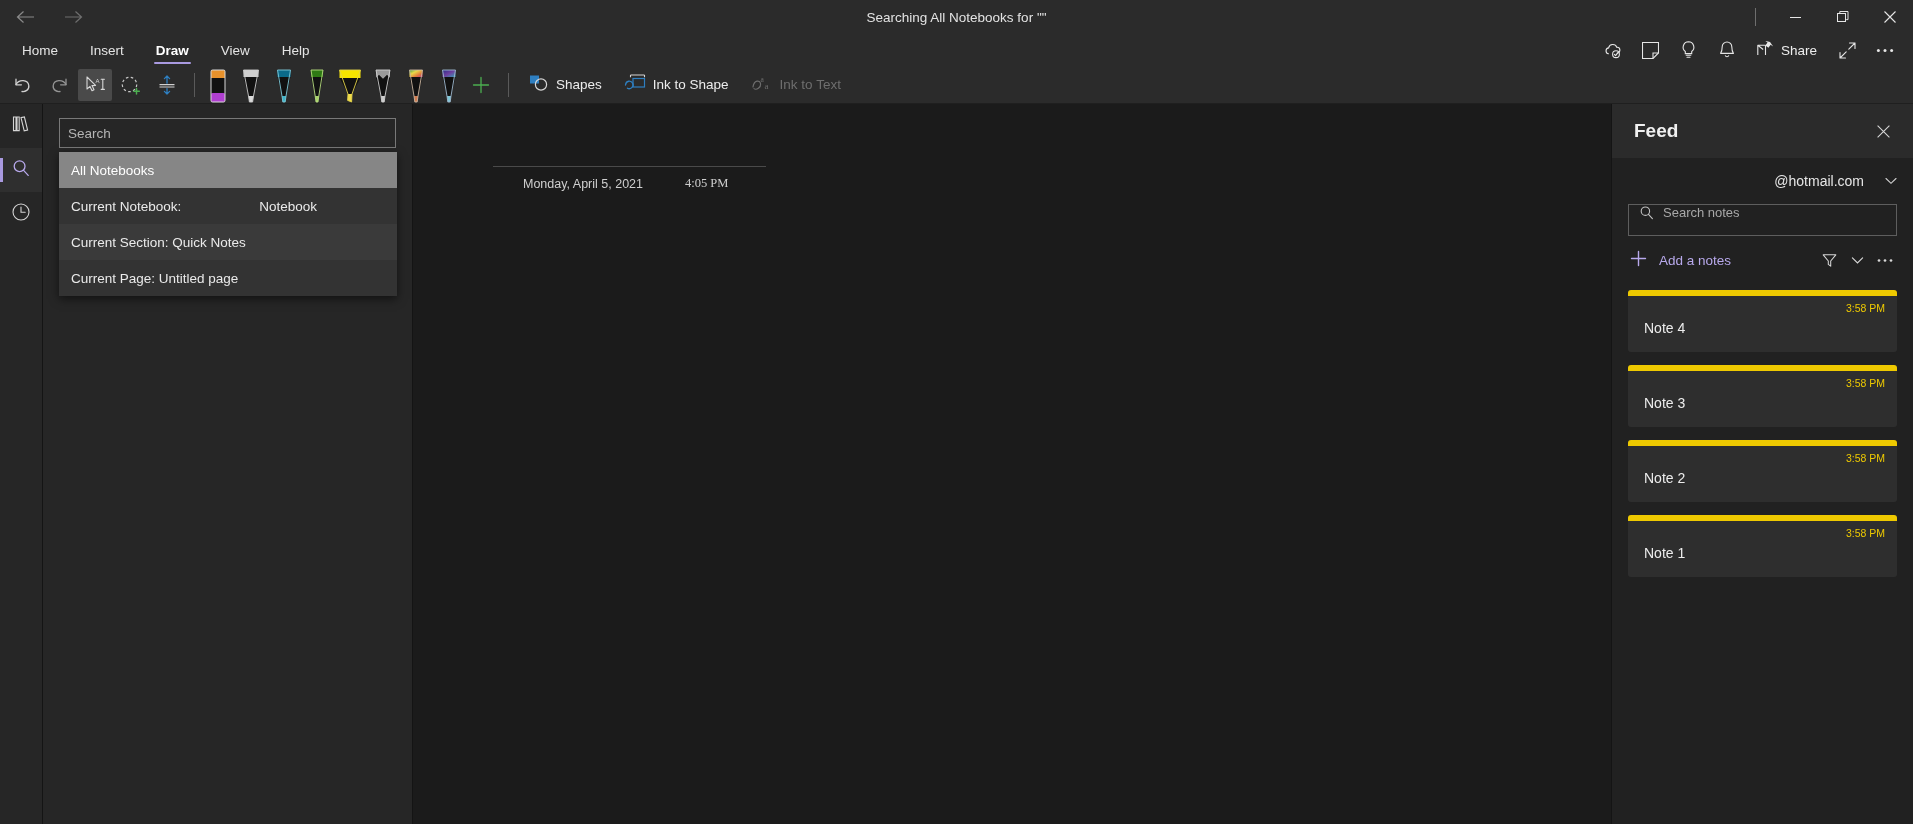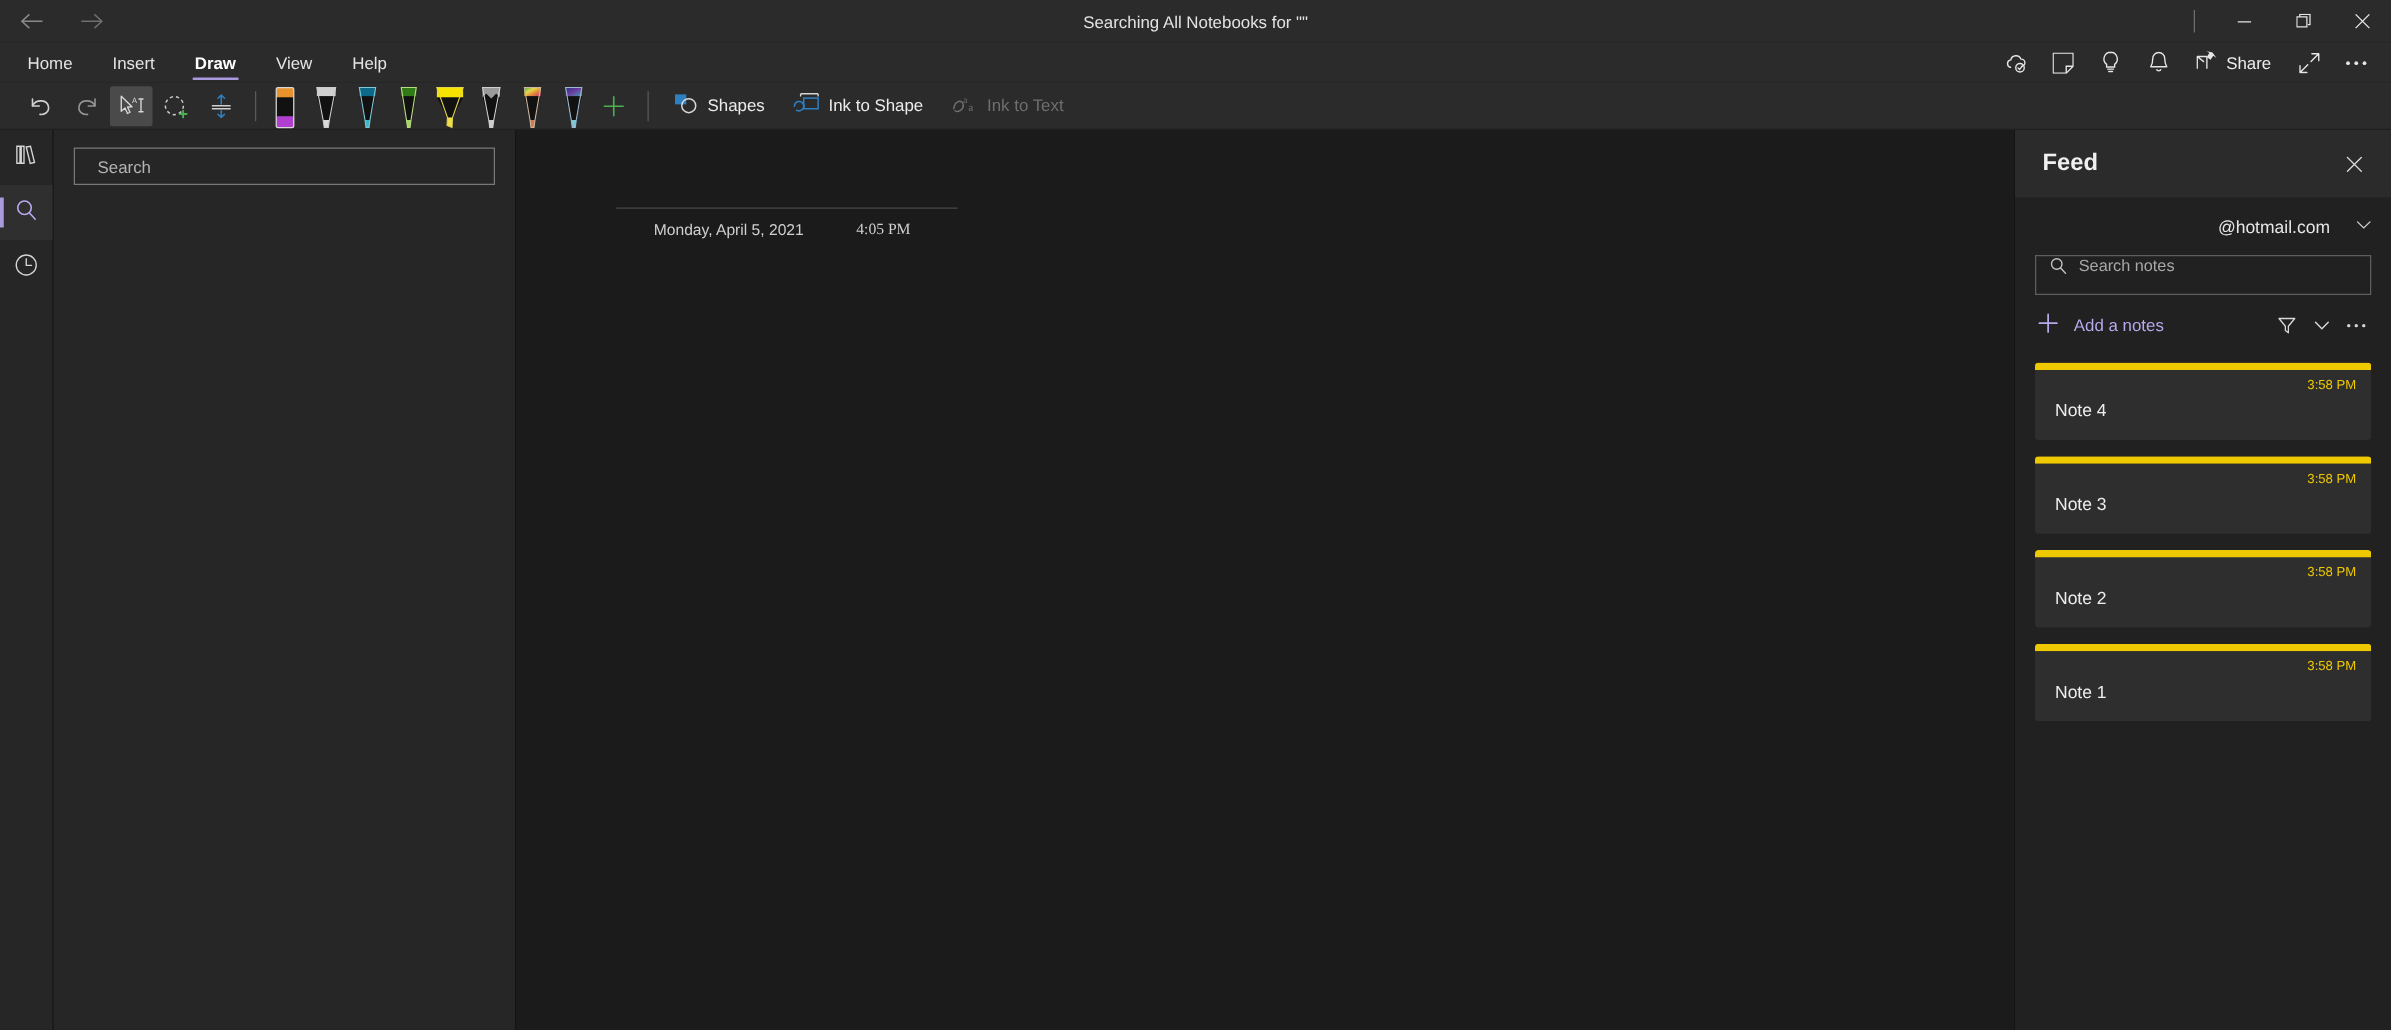--- a/index.html
+++ b/index.html
@@ -61,21 +61,21 @@
     color: #e6e6e6; cursor: pointer; border-radius: 2px;
   }
   .share-btn {
     display: flex; align-items: center; gap: 6px; padding: 0 10px; height: 28px;
     font-size: 13.5px; color: #ededed; cursor: pointer; border-radius: 2px;
   }
 
   
   .toolbar {
     height: 38px; min-height: 38px; background: #2b2b2b;
-    display: flex; align-items: center; padding-left: 16px; gap: 2px;
+    display: flex; align-items: center; padding-left: 6px; gap: 2px;
     border-bottom: 1px solid #1f1f1f;
   }
   .tb-btn {
     width: 34px; height: 32px; display: flex; align-items: center; justify-content: center;
     cursor: pointer; border-radius: 2px; color: #d8d8d8;
   }
   .tb-btn.active { background: #4a4a4a; }
   .tb-sep { width: 1px; height: 24px; background: #5a5a5a; margin: 0 8px; }
   .pen-strip { display: flex; align-items: flex-end; gap: 7px; height: 38px; padding-bottom: 0; }
   .pen {
@@ -111,21 +111,21 @@
   
   .search-panel {
     width: 370px; min-width: 370px; background: #262626;
     border-right: 1px solid #141414;
     padding: 14px 16px 0 16px; position: relative;
   }
   .search-box {
     width: 100%; height: 30px; background: #262626;
     border: 1px solid #787878; color: #e0e0e0;
     font-size: 13.5px; font-family: "Liberation Sans", sans-serif;
-    padding: 0 18px; outline: none;
+    padding: 0 8px; outline: none;
   }
   .search-box::placeholder { color: #b4b4b4; }
   .search-dropdown {
     position: absolute; left: 16px; top: 48px; width: 338px;
     background: #333333; box-shadow: 0 3px 9px rgba(0,0,0,0.55);
     z-index: 20;
   }
   .sd-item {
     height: 36px; display: flex; align-items: center; padding: 0 12px;
     font-size: 13.5px; color: #eaeaea; cursor: pointer;
@@ -484,20 +484,35 @@
           <svg width="20" height="20" viewBox="0 0 20 20">
             <circle cx="10" cy="10" r="8" stroke="#d4d4d4" stroke-width="1.1" fill="none"></circle>
             <path d="M10 5 V10.3 H14.2" stroke="#d4d4d4" stroke-width="1.1" fill="none" stroke-linecap="round"></path>
           </svg>
         </span>
       </div>
     </div>
 
     <div class="search-panel">
       <input class="search-box" type="text" placeholder="Search" style="">
+      <div class="search-dropdown">
+        <div class="sd-item highlight">
+          <span class="sd-label">All Notebooks</span>
+        </div>
+        <div class="sd-item">
+          <span class="sd-label">Current Notebook:</span>
+          <span class="sd-value">Notebook</span>
+        </div>
+        <div class="sd-item alt">
+          <span class="sd-label">Current Section: Quick Notes</span>
+        </div>
+        <div class="sd-item">
+          <span class="sd-label">Current Page: Untitled page</span>
+        </div>
+      </div>
     </div>
 
     <div class="canvas">
       <div class="page-header">
         <div class="page-title-line"></div>
         <div class="page-meta">
           <span class="page-date">Monday, April 5, 2021</span>
           <span class="page-time">4:05 PM</span>
         </div>
       </div>

